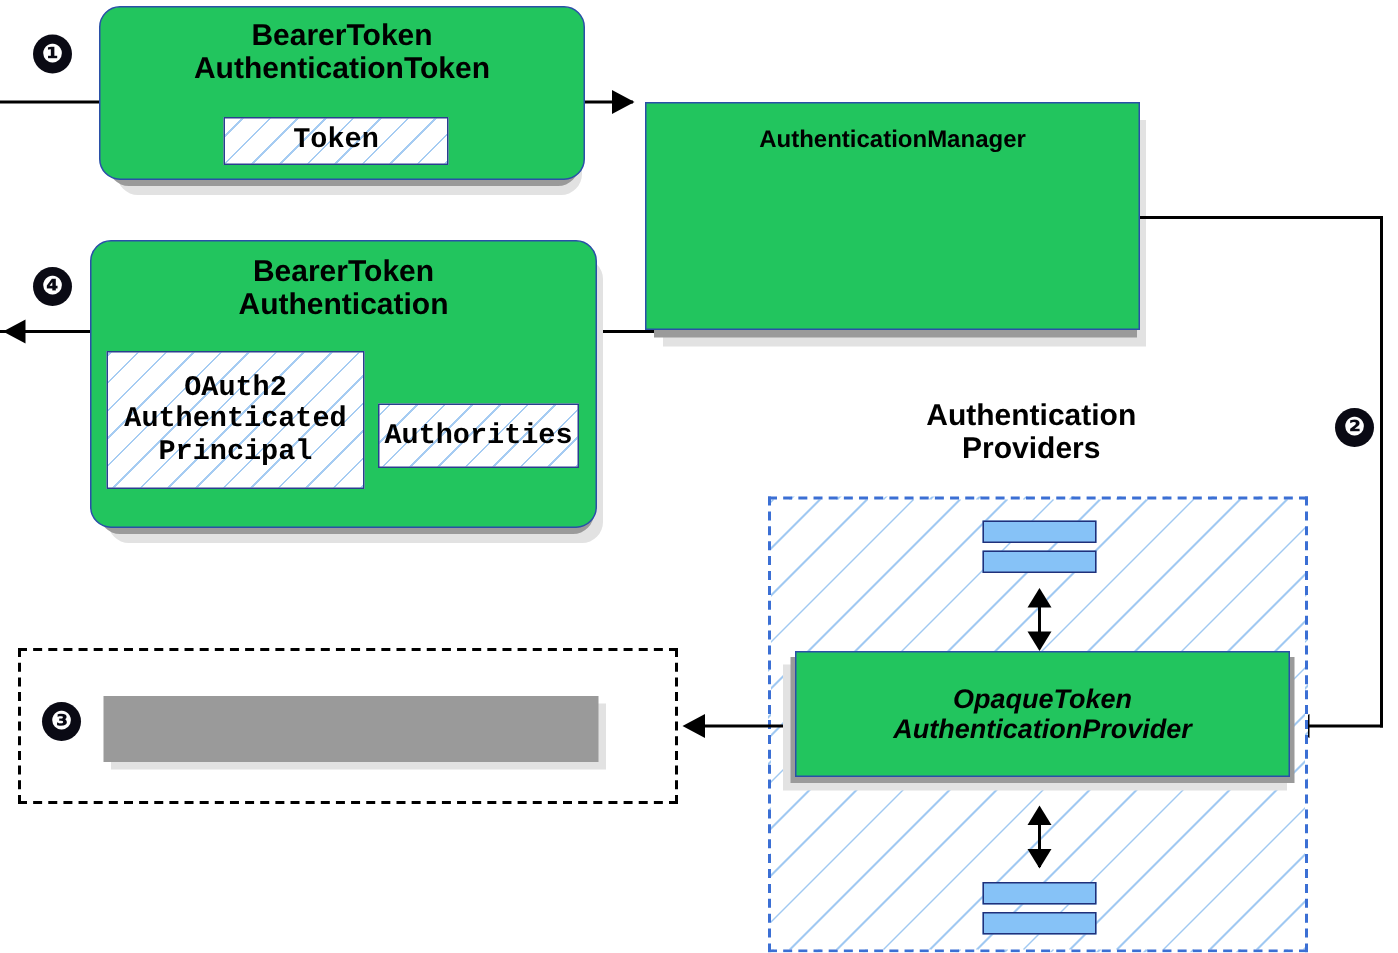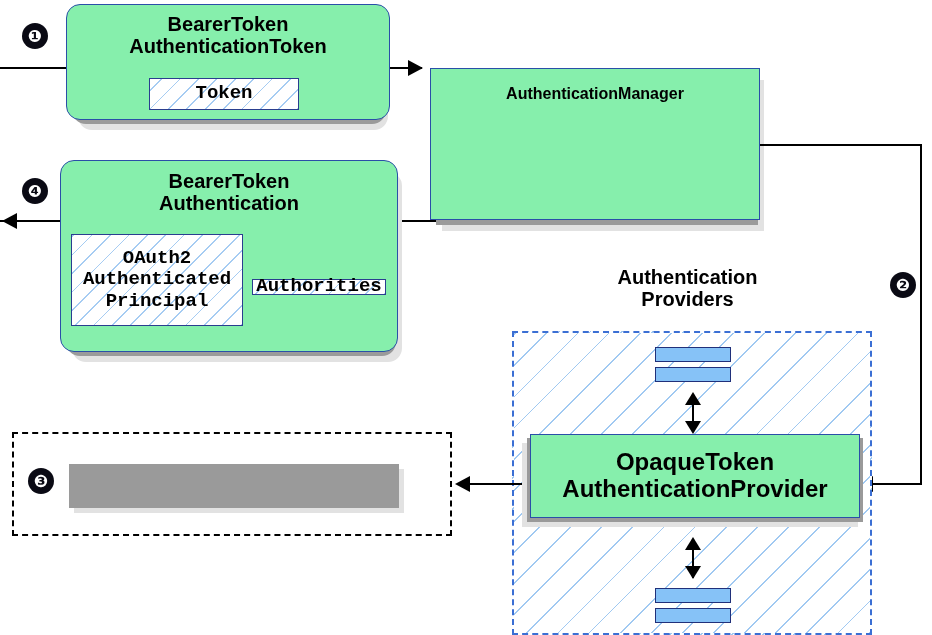--- a/index.html
+++ b/index.html
@@ -16,21 +16,21 @@
     width: 932px;
     height: 635px;
     background: #ffffff;
     overflow: hidden;
   }
 
   
   .node {
     position: absolute;
     box-sizing: border-box;
-    background: #86efac;
+    background: #22c55e;
     border: 1.6px solid #2a4fa8;
     color: #000000;
     font-weight: bold;
     display: flex;
     flex-direction: column;
     align-items: center;
     line-height: 1.12;
   }
   .node.rounded { border-radius: 14px; }
 
@@ -201,38 +201,38 @@
 
   <div class="shadow-light rounded" style="left:72px; top:172px; width:330px; height:190px;"></div>
   <div class="shadow-dark rounded" style="left:66px; top:166px; width:330px; height:190px;"></div>
   <div class="node rounded" style="left:60px; top:160px; width:338px; height:192px; padding-top:9px; z-index:3;">
     <div class="node-title" style="font-size:20px;">BearerToken
 Authentication</div>
   </div>
   <div class="hatch-panel" style="left:71px; top:234px; width:172px; height:92px; font-size:19px; z-index:4; white-space:pre-line;">OAuth2
 Authenticated
 Principal</div>
-  <div class="hatch-panel" style="left:252px; top:279px; width:134px; height:16px; font-size:19px; z-index:4;">Authorities</div>
+  <div class="hatch-panel" style="left:252px; top:269px; width:134px; height:43px; font-size:19px; z-index:4;">Authorities</div>
 
   <div class="zone-caption" style="left:580px; top:266px; width:215px; font-size:20px;">Authentication
 Providers</div>
 
   <div class="providers-zone" style="left:512px; top:331px; width:360px; height:304px;"></div>
 
   <div class="bar" style="left:655px; top:347px; width:76px; height:15px; z-index:3;"></div>
   <div class="bar" style="left:655px; top:367px; width:76px; height:15px; z-index:3;"></div>
 
   <div class="line-v" style="left:692px; top:394px; height:38px; z-index:3;"></div>
   <div class="arrow arrow-up" style="left:685px; top:392px; z-index:3;"></div>
   <div class="arrow arrow-down" style="left:685px; top:421px; z-index:3;"></div>
 
   <div class="shadow-light" style="left:522px; top:443px; width:336px; height:84px; z-index:2;"></div>
   <div class="shadow-dark" style="left:527px; top:438px; width:336px; height:84px; z-index:2;"></div>
   <div class="node" style="left:530px; top:434px; width:330px; height:84px; justify-content:center; z-index:3;">
-    <div class="node-title" style="font-size:24px;">OpaqueToken
+    <div class="node-title" style="font-size:18px;font-style:italic;">OpaqueToken
 AuthenticationProvider</div>
   </div>
 
   <div class="line-v" style="left:692px; top:540px; height:38px; z-index:3;"></div>
   <div class="arrow arrow-up" style="left:685px; top:537px; z-index:3;"></div>
   <div class="arrow arrow-down" style="left:685px; top:566px; z-index:3;"></div>
 
   <div class="bar" style="left:655px; top:588px; width:76px; height:15px; z-index:3;"></div>
   <div class="bar" style="left:655px; top:608px; width:76px; height:15px; z-index:3;"></div>
 

